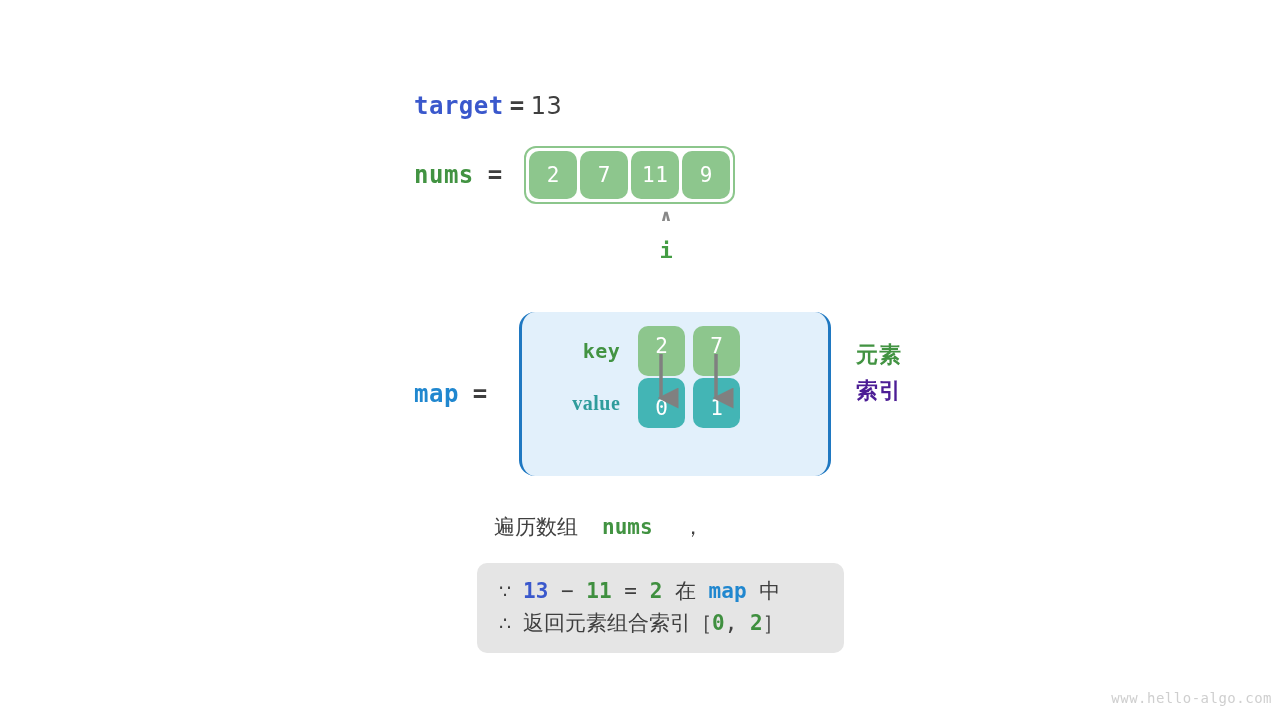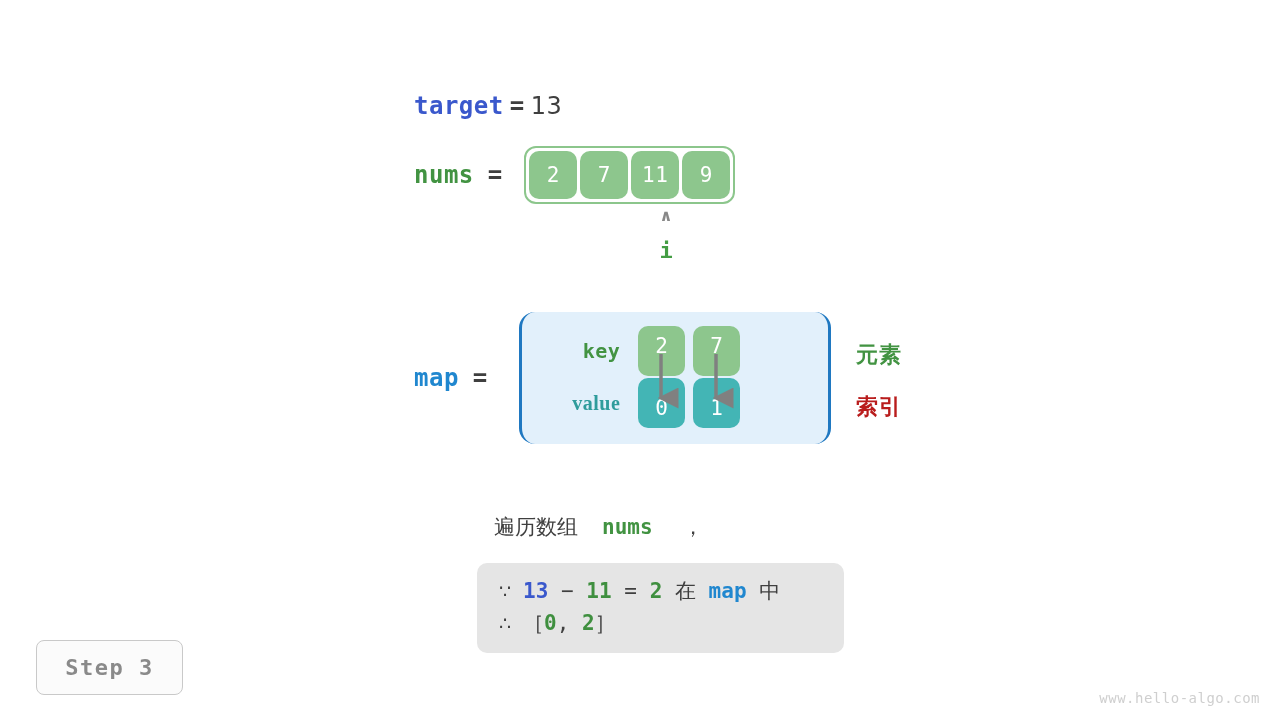--- a/index.html
+++ b/index.html
@@ -118,21 +118,21 @@
   #map-eq {
     font-size: 24px;
     font-weight: bold;
     color: #3f3f3f;
     margin-left: 14px;
   }
 
   #map-box {
     margin-left: 32px;
     width: 312px;
-    height: 132px;
+    height: 164px;
     background: #e2f0fb;
     border-left: 3px solid #1f78c1;
     border-right: 3px solid #1f78c1;
     border-radius: 16px;
     position: relative;
     box-sizing: border-box;
   }
 
   .map-row {
     position: absolute;
@@ -180,21 +180,21 @@
 
   
   .side-note {
     position: absolute;
     font-family: "DejaVu Sans", "Liberation Sans", sans-serif;
     font-size: 22px;
     font-weight: bold;
     letter-spacing: 1px;
   }
   #note-element { left: 856px; top: 340px; color: #429342; }
-  #note-index   { left: 856px; top: 392px; color: #b91c1c; }
+  #note-index   { left: 856px; top: 376px; color: #4c1d95; }
 
   
   #caption-line {
     position: absolute;
     left: 494px;
     top: 513px;
     font-size: 21px;
     color: #3f3f3f;
     font-family: "DejaVu Sans", "Liberation Sans", sans-serif;
     display: flex;
@@ -259,21 +259,21 @@
     justify-content: center;
     color: #8a8a8a;
     font-size: 22px;
     font-weight: bold;
     letter-spacing: 1.5px;
   }
 
   
   #watermark {
     position: absolute;
-    right: 20px;
+    right: 8px;
     bottom: 14px;
     color: #cfcfcf;
     font-size: 14px;
     letter-spacing: 0.5px;
   }
 </style>
 </head>
 <body>
 
 <div class="stage">
@@ -358,26 +358,26 @@
       <span class="num-green">2</span>
       <span class="op">&nbsp;</span>
       <span class="cjk">在</span>
       <span class="op">&nbsp;</span>
       <span class="code-blue">map</span>
       <span class="op">&nbsp;</span>
       <span class="cjk">中</span>
     </div>
     <div class="info-row">
       <span class="sym">∴</span>
+      <span class="cjk">返回元素组合索引</span>
       <span class="cjk">［</span>
       <span class="num-green">0</span>
       <span class="op">,</span>
       <span class="op">&nbsp;</span>
       <span class="num-green">2</span>
       <span class="cjk">］</span>
     </div>
   </div>
 
-  <div id="step-badge">Step 3</div>
 
   <div id="watermark">www.hello-algo.com</div>
 
 </div>
 
 </body></html>

